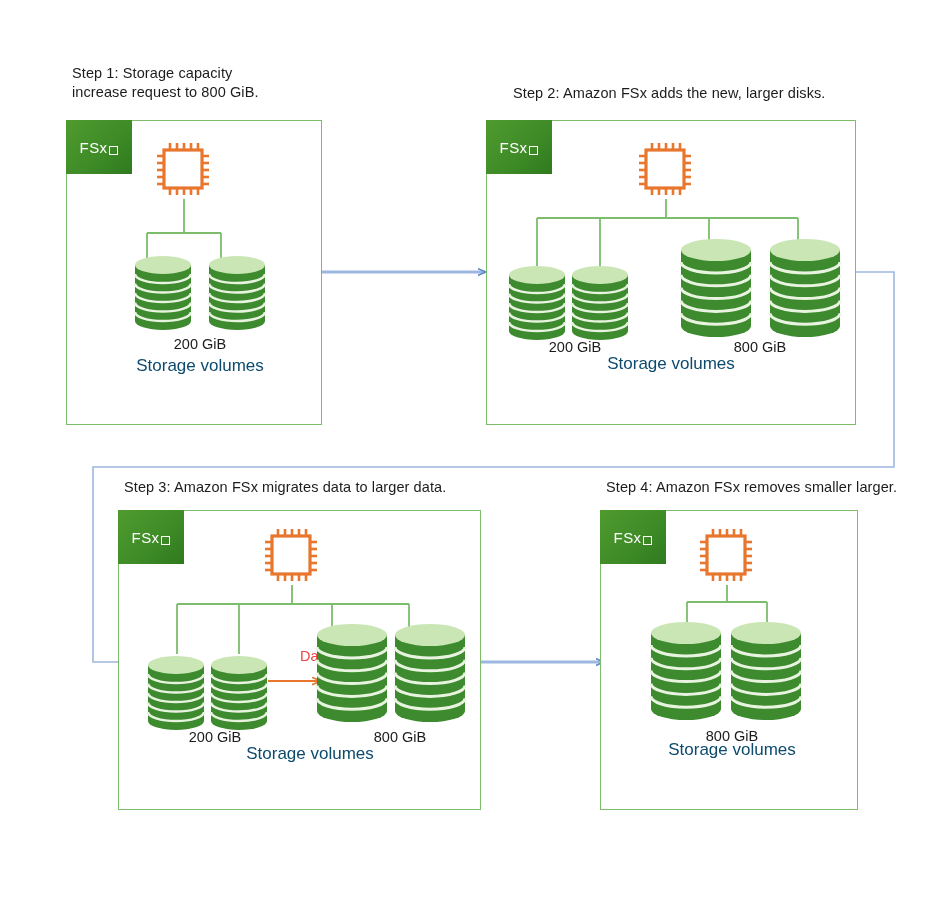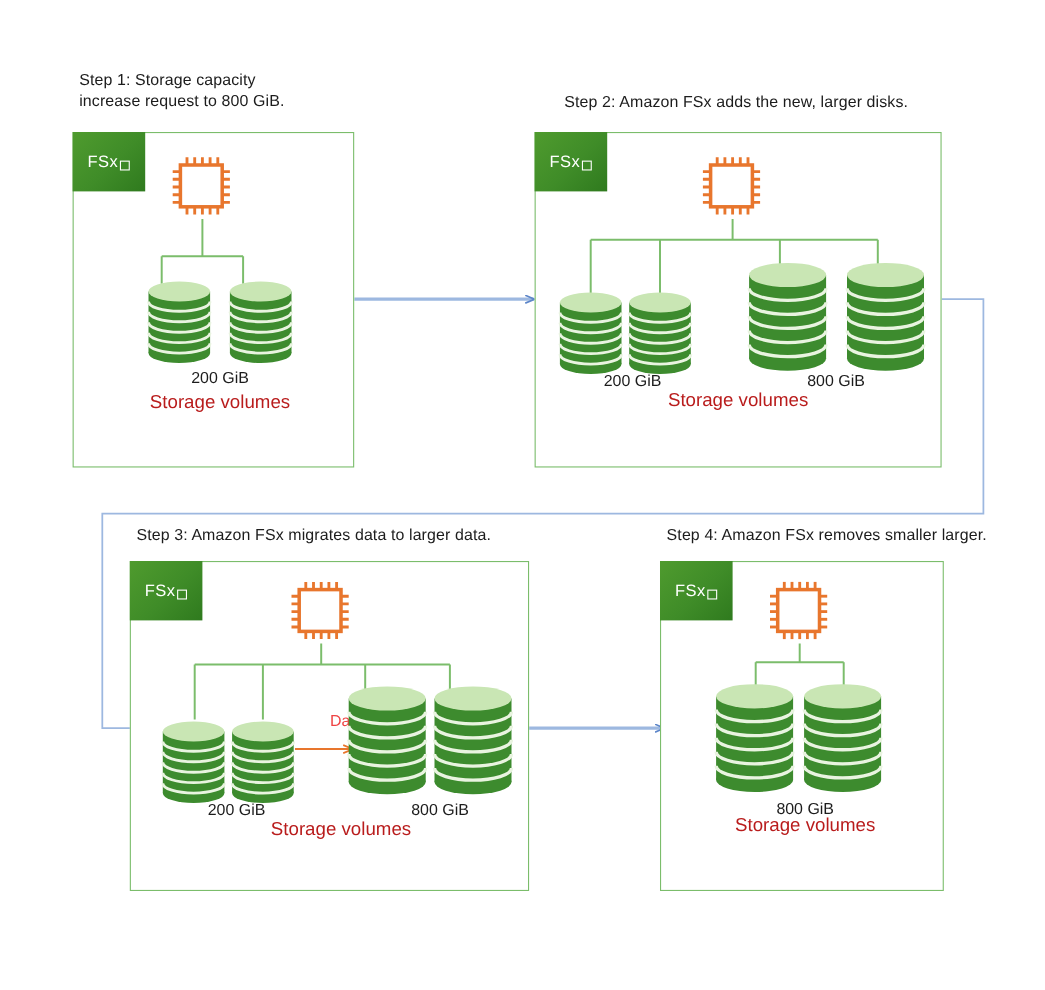--- a/index.html
+++ b/index.html
@@ -63,21 +63,21 @@
     font-size:14.5px;
     text-align:center;
     color:#1c1c1c;
     white-space:nowrap;
     margin-top:16px;
   }
   .vol-label{
     position:absolute;
     font-size:17px;
     text-align:center;
-    color:#b91c1c;
+    color:#0c4a6e;
     white-space:nowrap;
   }
   .data-label{
     position:absolute;
     font-size:14.5px;
     color:#ef4444;
     white-space:nowrap;
     margin-left:28px;
   }
 </style>

